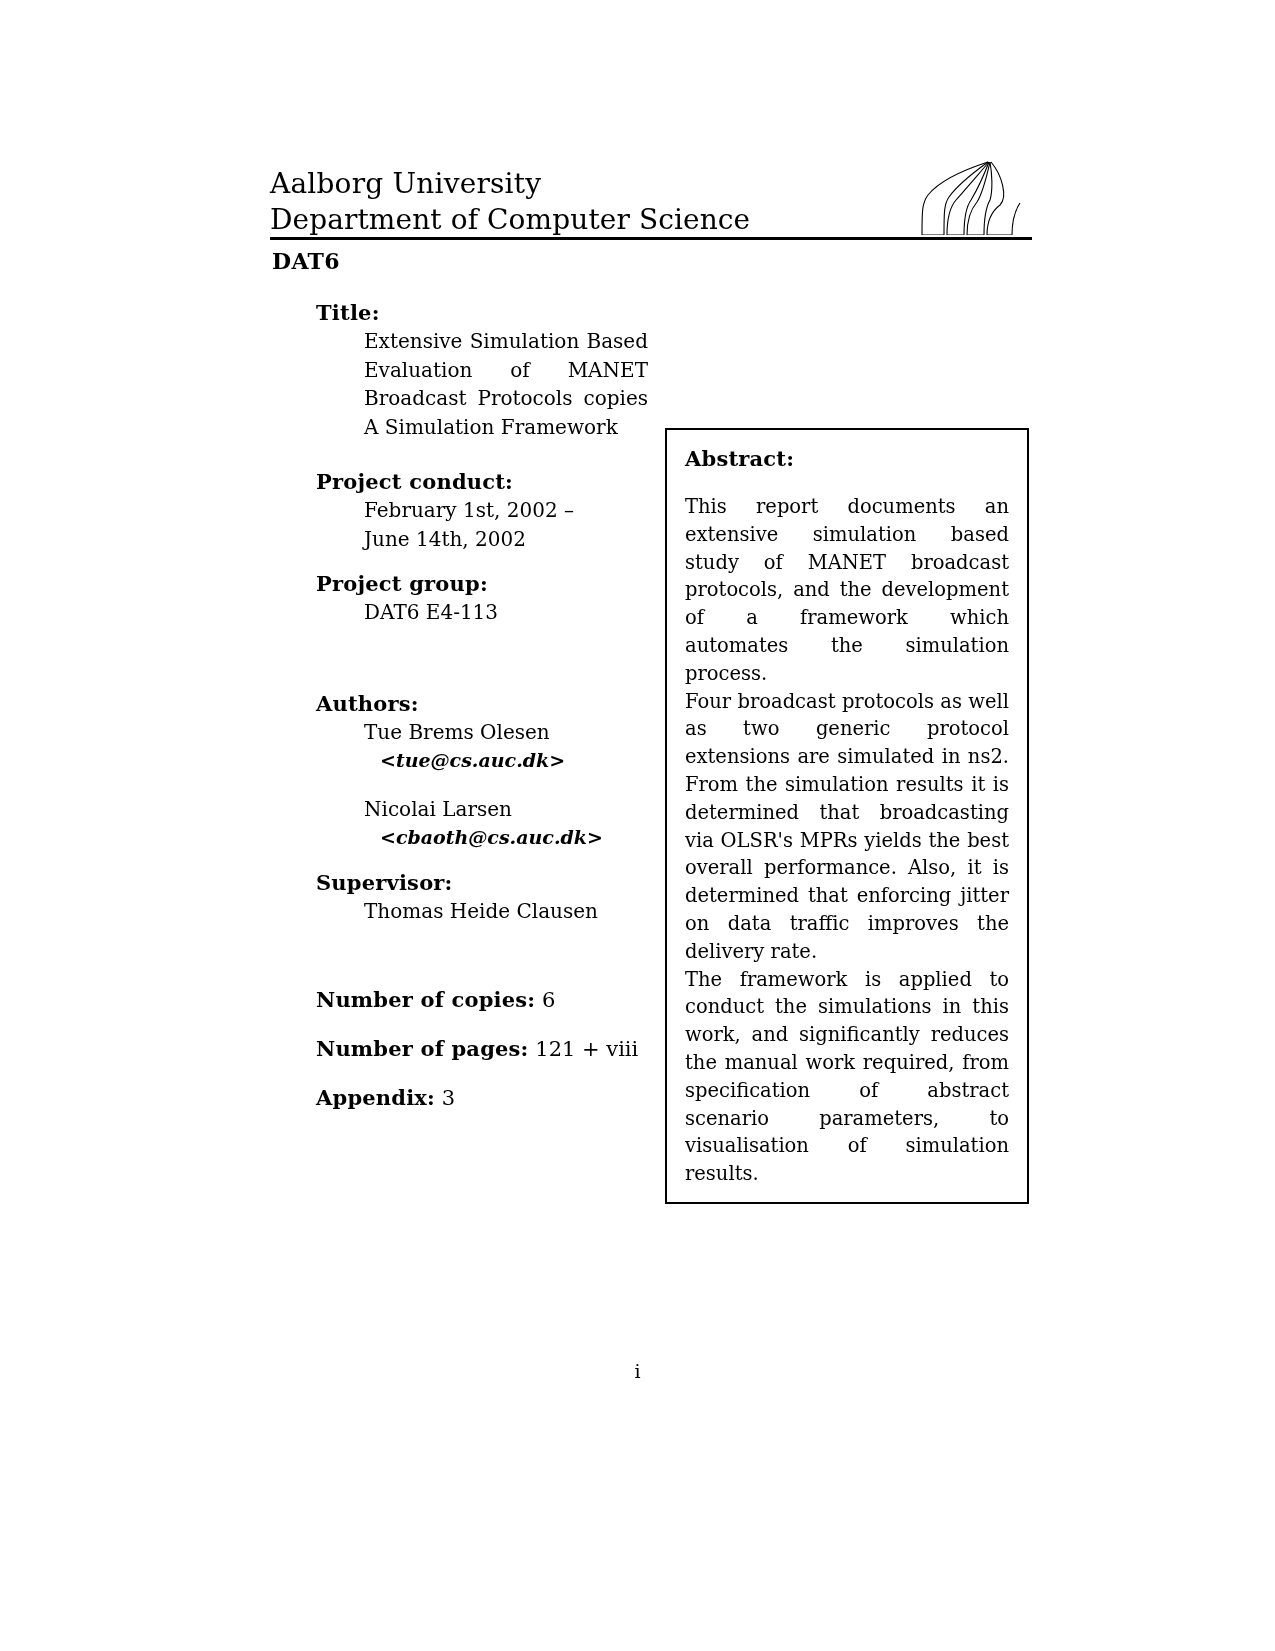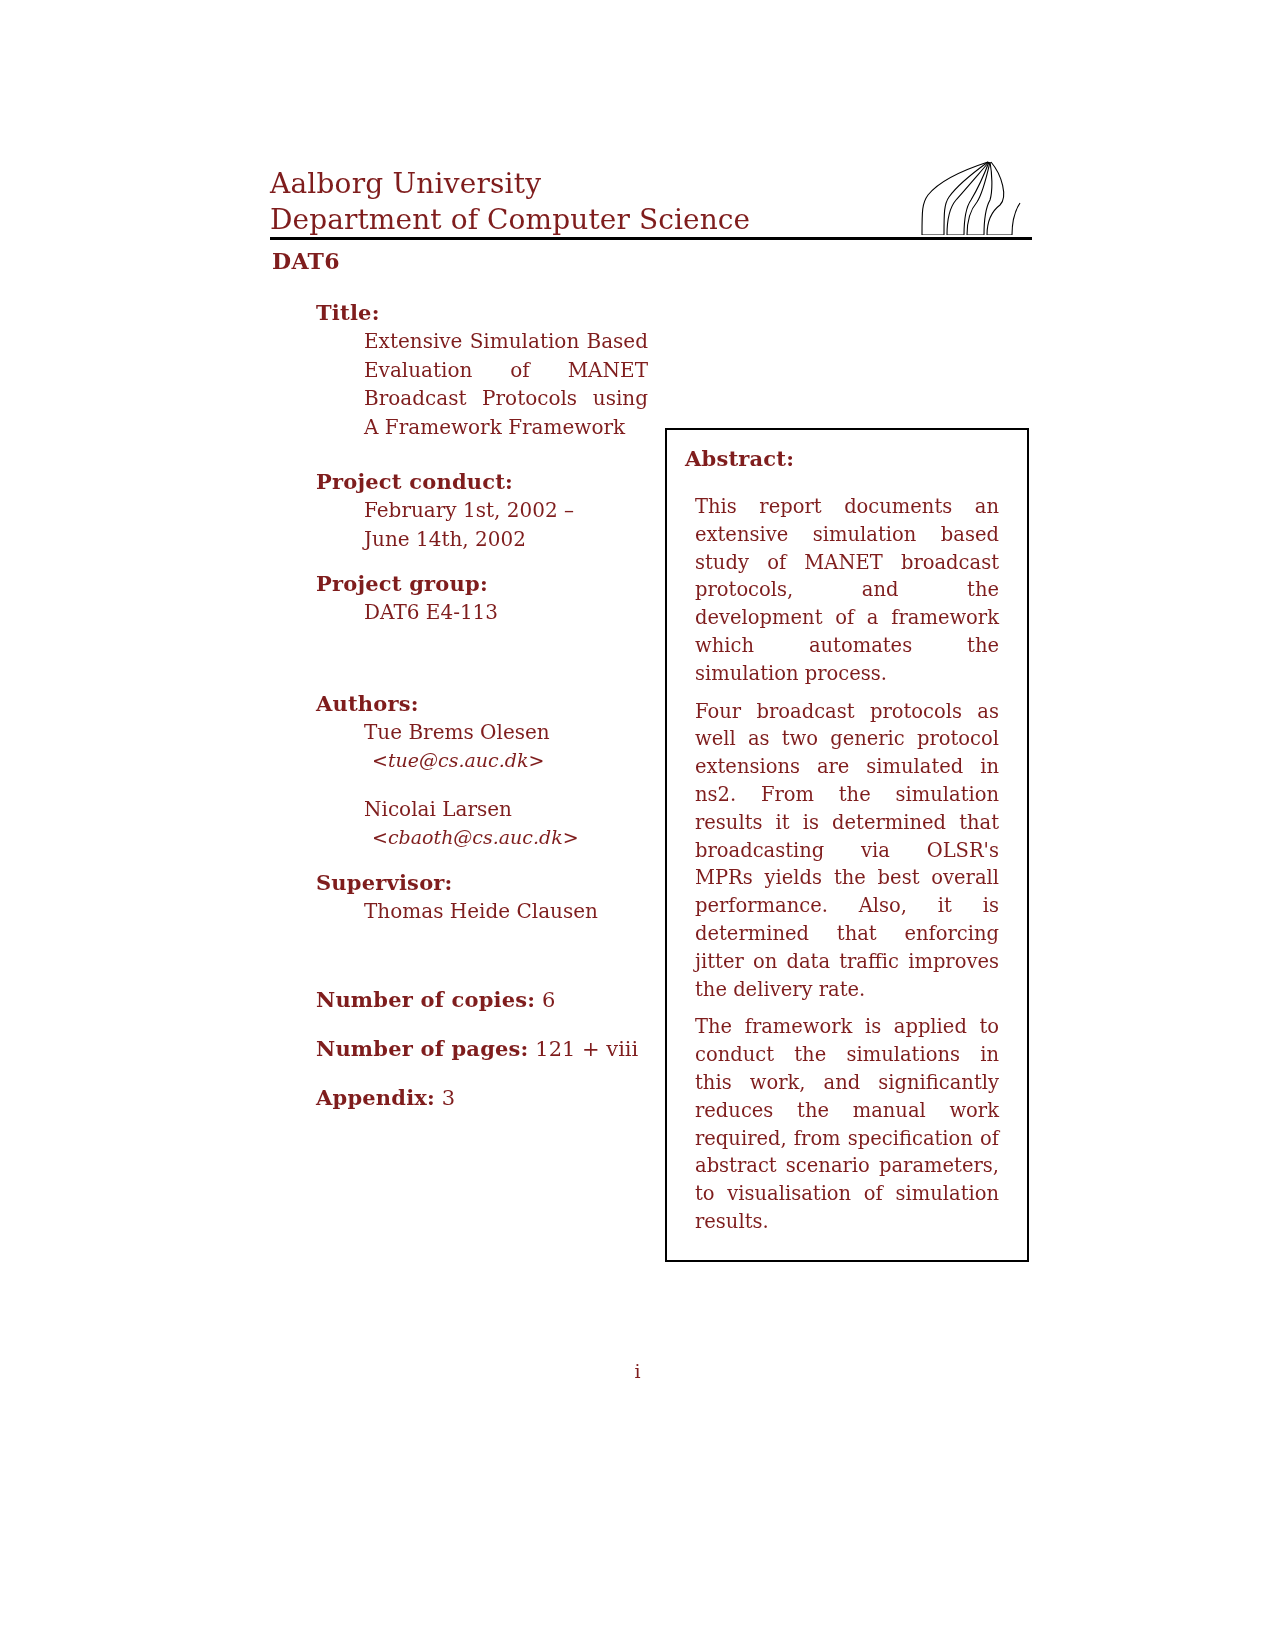--- a/index.html
+++ b/index.html
@@ -6,21 +6,21 @@
     margin: 0;
     padding: 0;
     background: #ffffff;
   }
   .page {
     position: relative;
     width: 1275px;
     height: 1651px;
     background: #ffffff;
     font-family: "DejaVu Serif", "Liberation Serif", serif;
-    color: #7f1d1d;
+    color: #000000;
     overflow: hidden;
   }
 
   
   .header {
     position: absolute;
     left: 270px;
     top: 155px;
     width: 762px;
   }
@@ -93,21 +93,22 @@
   .field-body.justify {
     text-align: justify;
     text-align-last: left;
     width: 284px;
   }
   .field-line { display: block; }
   .email {
     font-style: italic;
     font-size: 19px;
     display: block;
-    margin-left: 8px;
+    margin-left: 16px;
+    font-weight: bold;
   }
   .author-block { margin-top: 0; }
   .author-block + .author-block { margin-top: 20px; }
 
   .gap-sm { height: 16px; }
   .gap-md { height: 26px; }
   .gap-xl { height: 62px; }
 
   
   .stats {
@@ -144,21 +145,21 @@
     font-size: 21px;
     font-weight: bold;
     letter-spacing: 0.2px;
     margin-bottom: 22px;
   }
   .abstract-par {
     font-size: 19.5px;
     line-height: 27.8px;
     text-align: justify;
     text-align-last: left;
-    margin: 10px;
+    margin: 0;
     hyphens: manual;
   }
 
   
   .page-number {
     position: absolute;
     left: 0;
     right: 0;
     top: 1360px;
     text-align: center;
@@ -193,21 +194,21 @@
     </div>
     <div class="header-rule"></div>
   </div>
 
   <div class="course-code">DAT6</div>
 
   <div class="info-col">
 
     <div class="field">
       <div class="field-label">Title:</div>
-      <div class="field-body justify">Extensive Simulation Based Evaluation of MANET Broadcast Protocols using A Framework Framework</div>
+      <div class="field-body justify">Extensive Simulation Based Evaluation of MANET Broadcast Protocols copies A Simulation Framework</div>
     </div>
 
     <div class="gap-md"></div>
 
     <div class="field">
       <div class="field-label">Project conduct:</div>
       <div class="field-body">
         <span class="field-line">February 1st, 2002 –</span>
         <span class="field-line">June 14th, 2002</span>
       </div>

